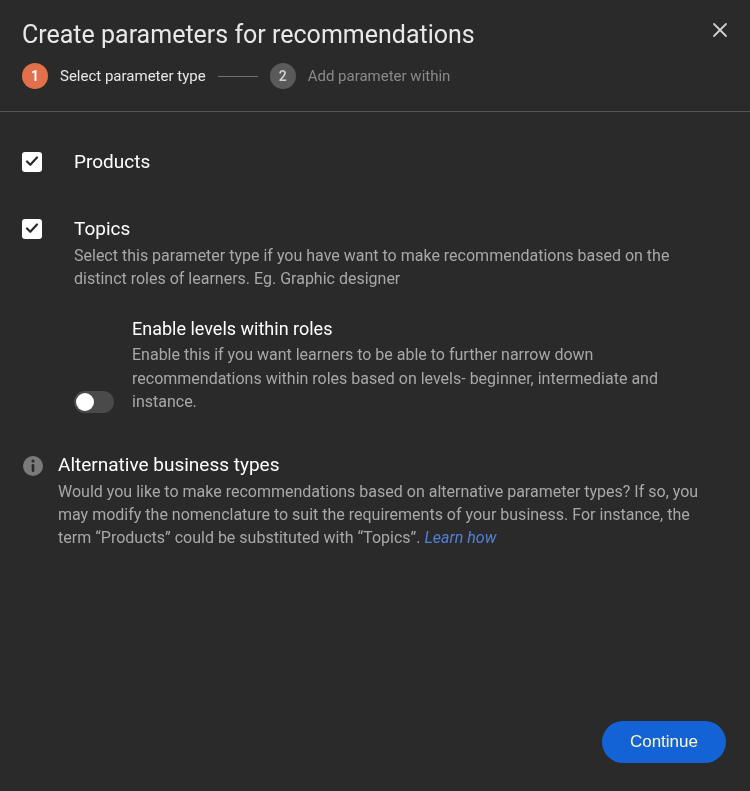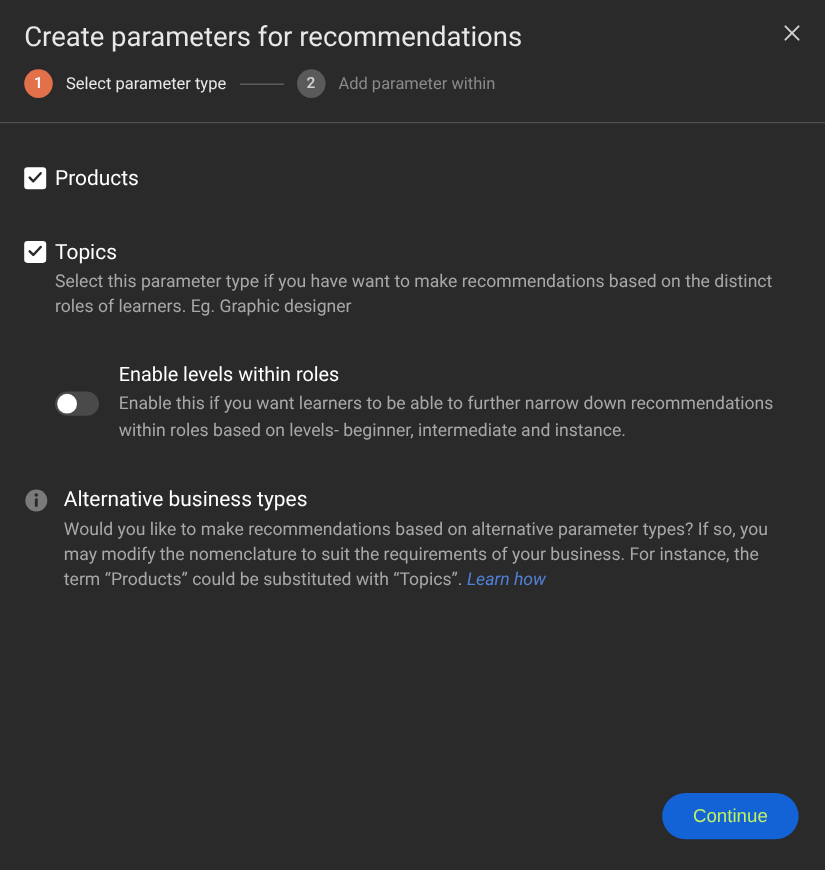--- a/index.html
+++ b/index.html
@@ -85,21 +85,21 @@
     width: 100%;
   }
   .body {
     padding: 38px 34px 20px 22px;
     flex: 1;
     overflow: auto;
   }
   .option-block {
     display: flex;
     align-items: flex-start;
-    gap: 8px;
+    gap: 32px;
     margin-bottom: 40px;
   }
   .checkbox {
     width: 20px; height: 20px;
     border-radius: 3px;
     background: #fff;
     display: flex;
     align-items: center;
     justify-content: center;
     flex-shrink: 0;
@@ -119,23 +119,23 @@
     margin: 0 0 4px 0;
   }
   .option-desc {
     font-size: 16px;
     line-height: 1.45;
     color: #a8a8a8;
     margin: 0;
   }
   .sub-option {
     display: flex;
-    align-items: center;
+    align-items: flex-end;
     gap: 18px;
-    margin-top: 40px;
+    margin-top: 28px;
   }
   .toggle {
     position: relative;
     width: 40px; height: 22px;
     background: #4a4a4a;
     border-radius: 11px;
     flex-shrink: 0;
     margin-top: 1px;
     cursor: pointer;
   }
@@ -164,21 +164,21 @@
     font-style: italic;
   }
   .footer {
     display: flex;
     justify-content: flex-end;
     padding: 0 24px 28px 24px;
   }
   .continue-btn {
     background: #1463d6;
     border: none;
-    color: #bef264;
+    color: #fef9c3;
     font-size: 17px;
     font-weight: 400;
     padding: 11px 28px;
     border-radius: 24px;
     cursor: pointer;
   }
 </style>
 </head>
 <body>
 

